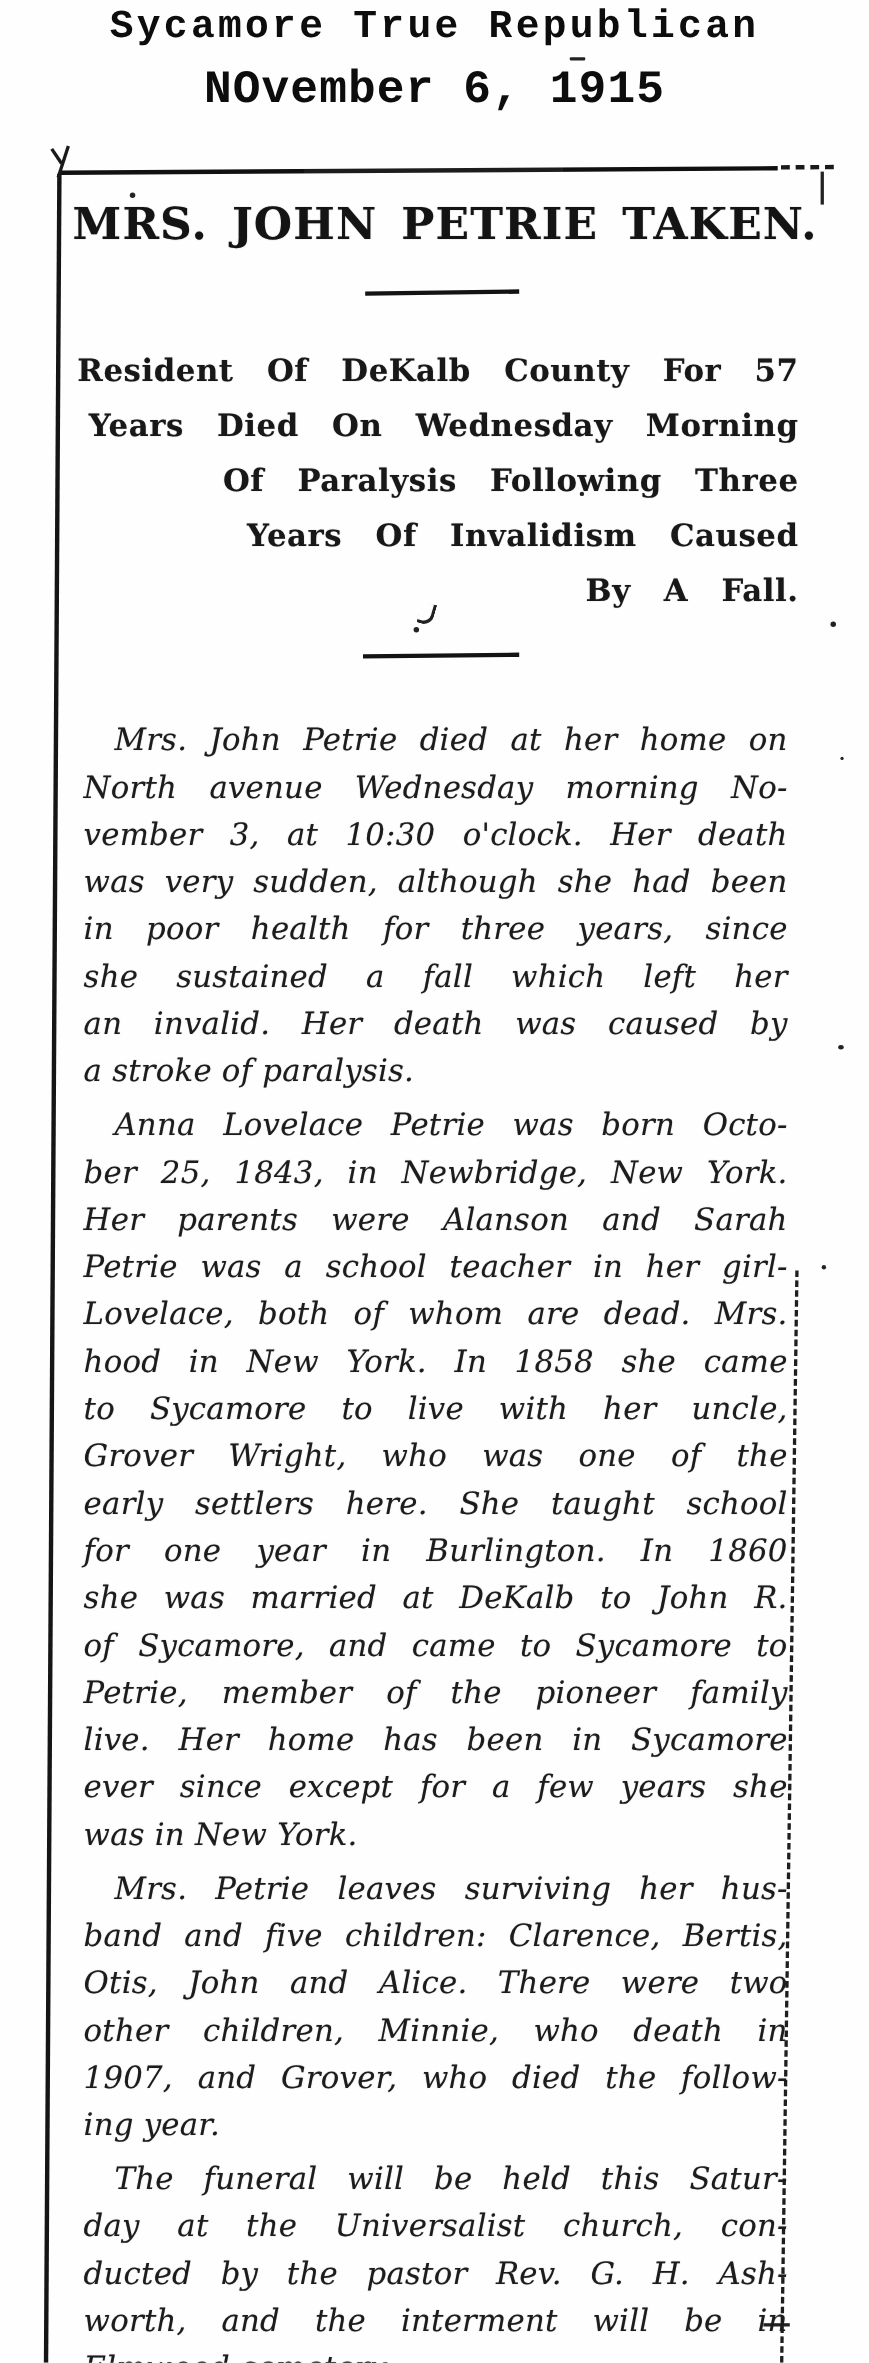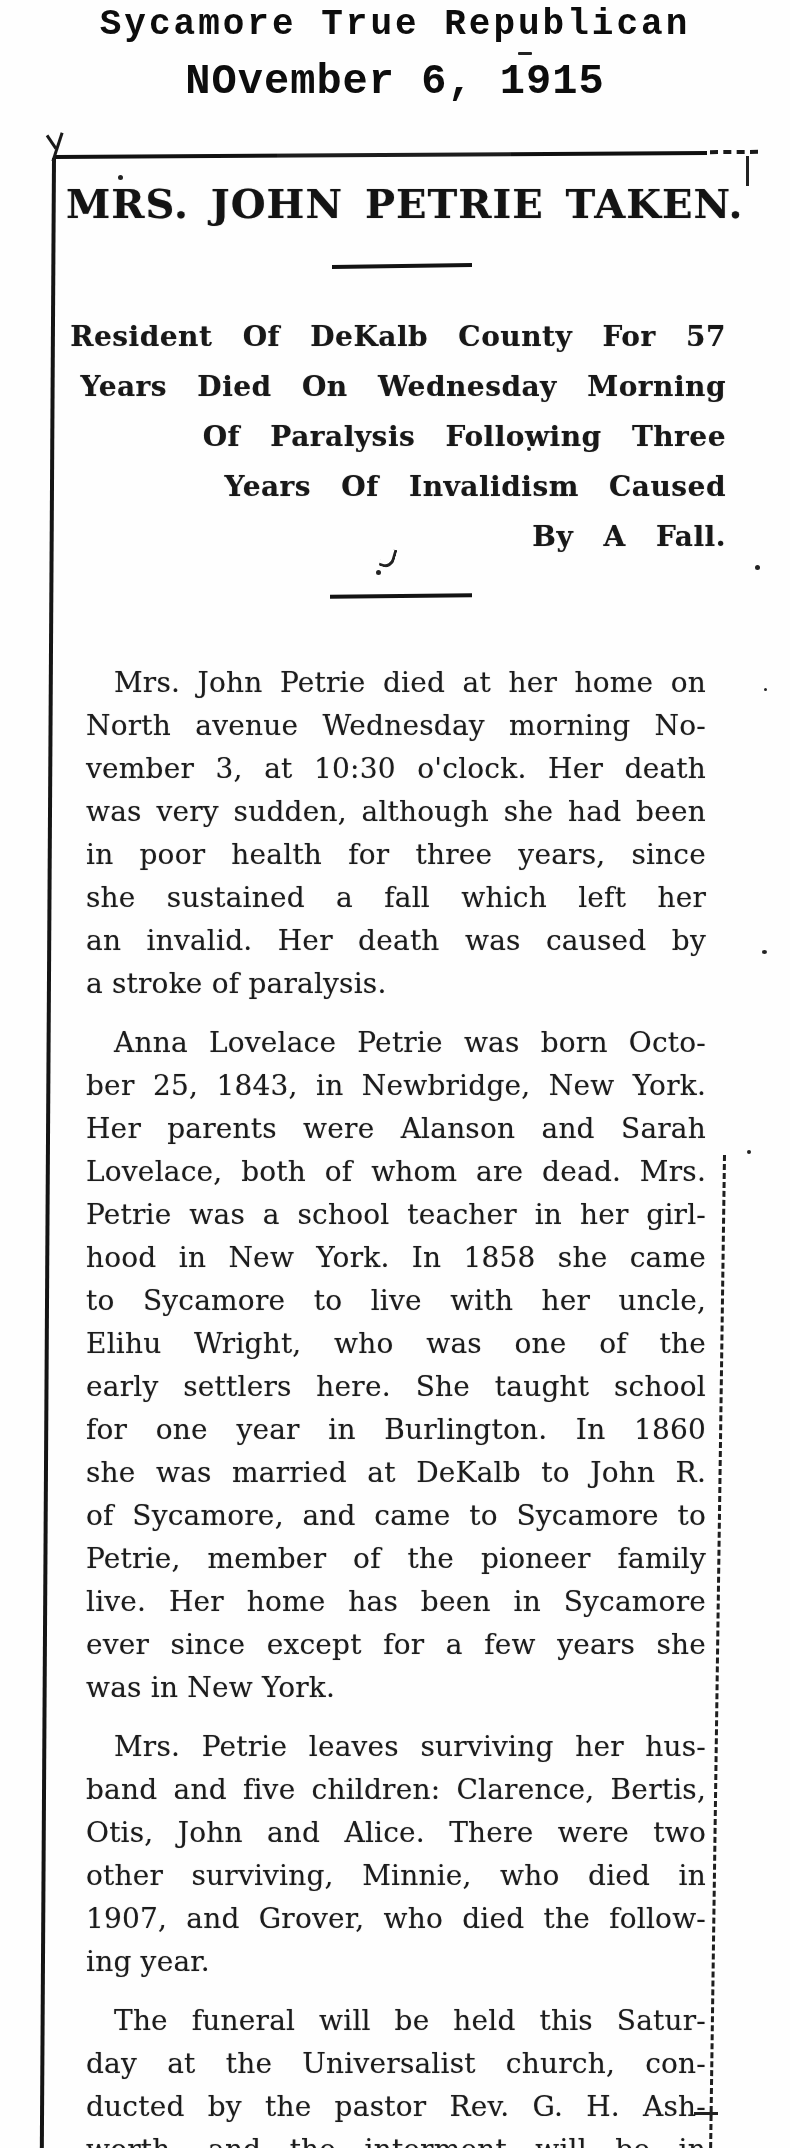--- a/index.html
+++ b/index.html
@@ -69,21 +69,21 @@
   .subhead-line{display:block;white-space:nowrap;}
 
   
   .article-body{
     position:absolute;top:645px;left:70px;width:652px;
     font-size:28px;line-height:43px;
     letter-spacing:.2px;
     color:#1c1c1c;
     text-shadow:0 0 1px rgba(15,15,15,.38);
   }
-  .paragraph{margin:16px;}
+  .paragraph{margin:6px;font-style:italic;}
   .body-line{
     text-align:justify;
     text-align-last:justify;
     -moz-text-align-last:justify;
     white-space:normal;
   }
   .body-line.first{text-indent:28px;}
   .body-line.last{text-align-last:left;-moz-text-align-last:left;}
 
   
@@ -133,39 +133,39 @@
           <div class="body-line">was very sudden, although she had been</div>
           <div class="body-line">in poor health for three years, since</div>
           <div class="body-line">she sustained a fall which left her</div>
           <div class="body-line">an invalid.  Her death was caused by</div>
           <div class="body-line last">a stroke of paralysis.</div>
         </div>
         <div class="paragraph">
           <div class="body-line first">Anna Lovelace Petrie was born Octo-</div>
           <div class="body-line">ber 25, 1843, in Newbridge, New York.</div>
           <div class="body-line">Her parents were Alanson and Sarah</div>
+          <div class="body-line">Petrie was a school teacher in her girl-</div>
           <div class="body-line">Lovelace, both of whom are dead.  Mrs.</div>
-          <div class="body-line">Petrie was a school teacher in her girl-</div>
           <div class="body-line">hood in New York.  In 1858 she came</div>
           <div class="body-line">to Sycamore to live with her uncle,</div>
-          <div class="body-line">Elihu Wright, who was one of the</div>
+          <div class="body-line">Grover Wright, who was one of the</div>
           <div class="body-line">early settlers here.  She taught school</div>
           <div class="body-line">for one year in Burlington.  In 1860</div>
           <div class="body-line">she was married at DeKalb to John R.</div>
           <div class="body-line">of Sycamore, and came to Sycamore to</div>
           <div class="body-line">Petrie, member of the pioneer family</div>
           <div class="body-line">live.  Her home has been in Sycamore</div>
           <div class="body-line">ever since except for a few years she</div>
           <div class="body-line last">was in New York.</div>
         </div>
         <div class="paragraph">
           <div class="body-line first">Mrs. Petrie leaves surviving her hus-</div>
           <div class="body-line">band and five children: Clarence, Bertis,</div>
           <div class="body-line">Otis, John and Alice.  There were two</div>
-          <div class="body-line">other surviving, Minnie, who died in</div>
+          <div class="body-line">other children, Minnie, who death in</div>
           <div class="body-line">1907, and Grover, who died the follow-</div>
           <div class="body-line last">ing year.</div>
         </div>
         <div class="paragraph">
           <div class="body-line first">The funeral will be held this Satur-</div>
           <div class="body-line">day at the Universalist church, con-</div>
           <div class="body-line">ducted by the pastor Rev. G. H. Ash-</div>
           <div class="body-line">worth, and the interment will be in</div>
           <div class="body-line last">Elmwood cemetery.</div>
         </div>

